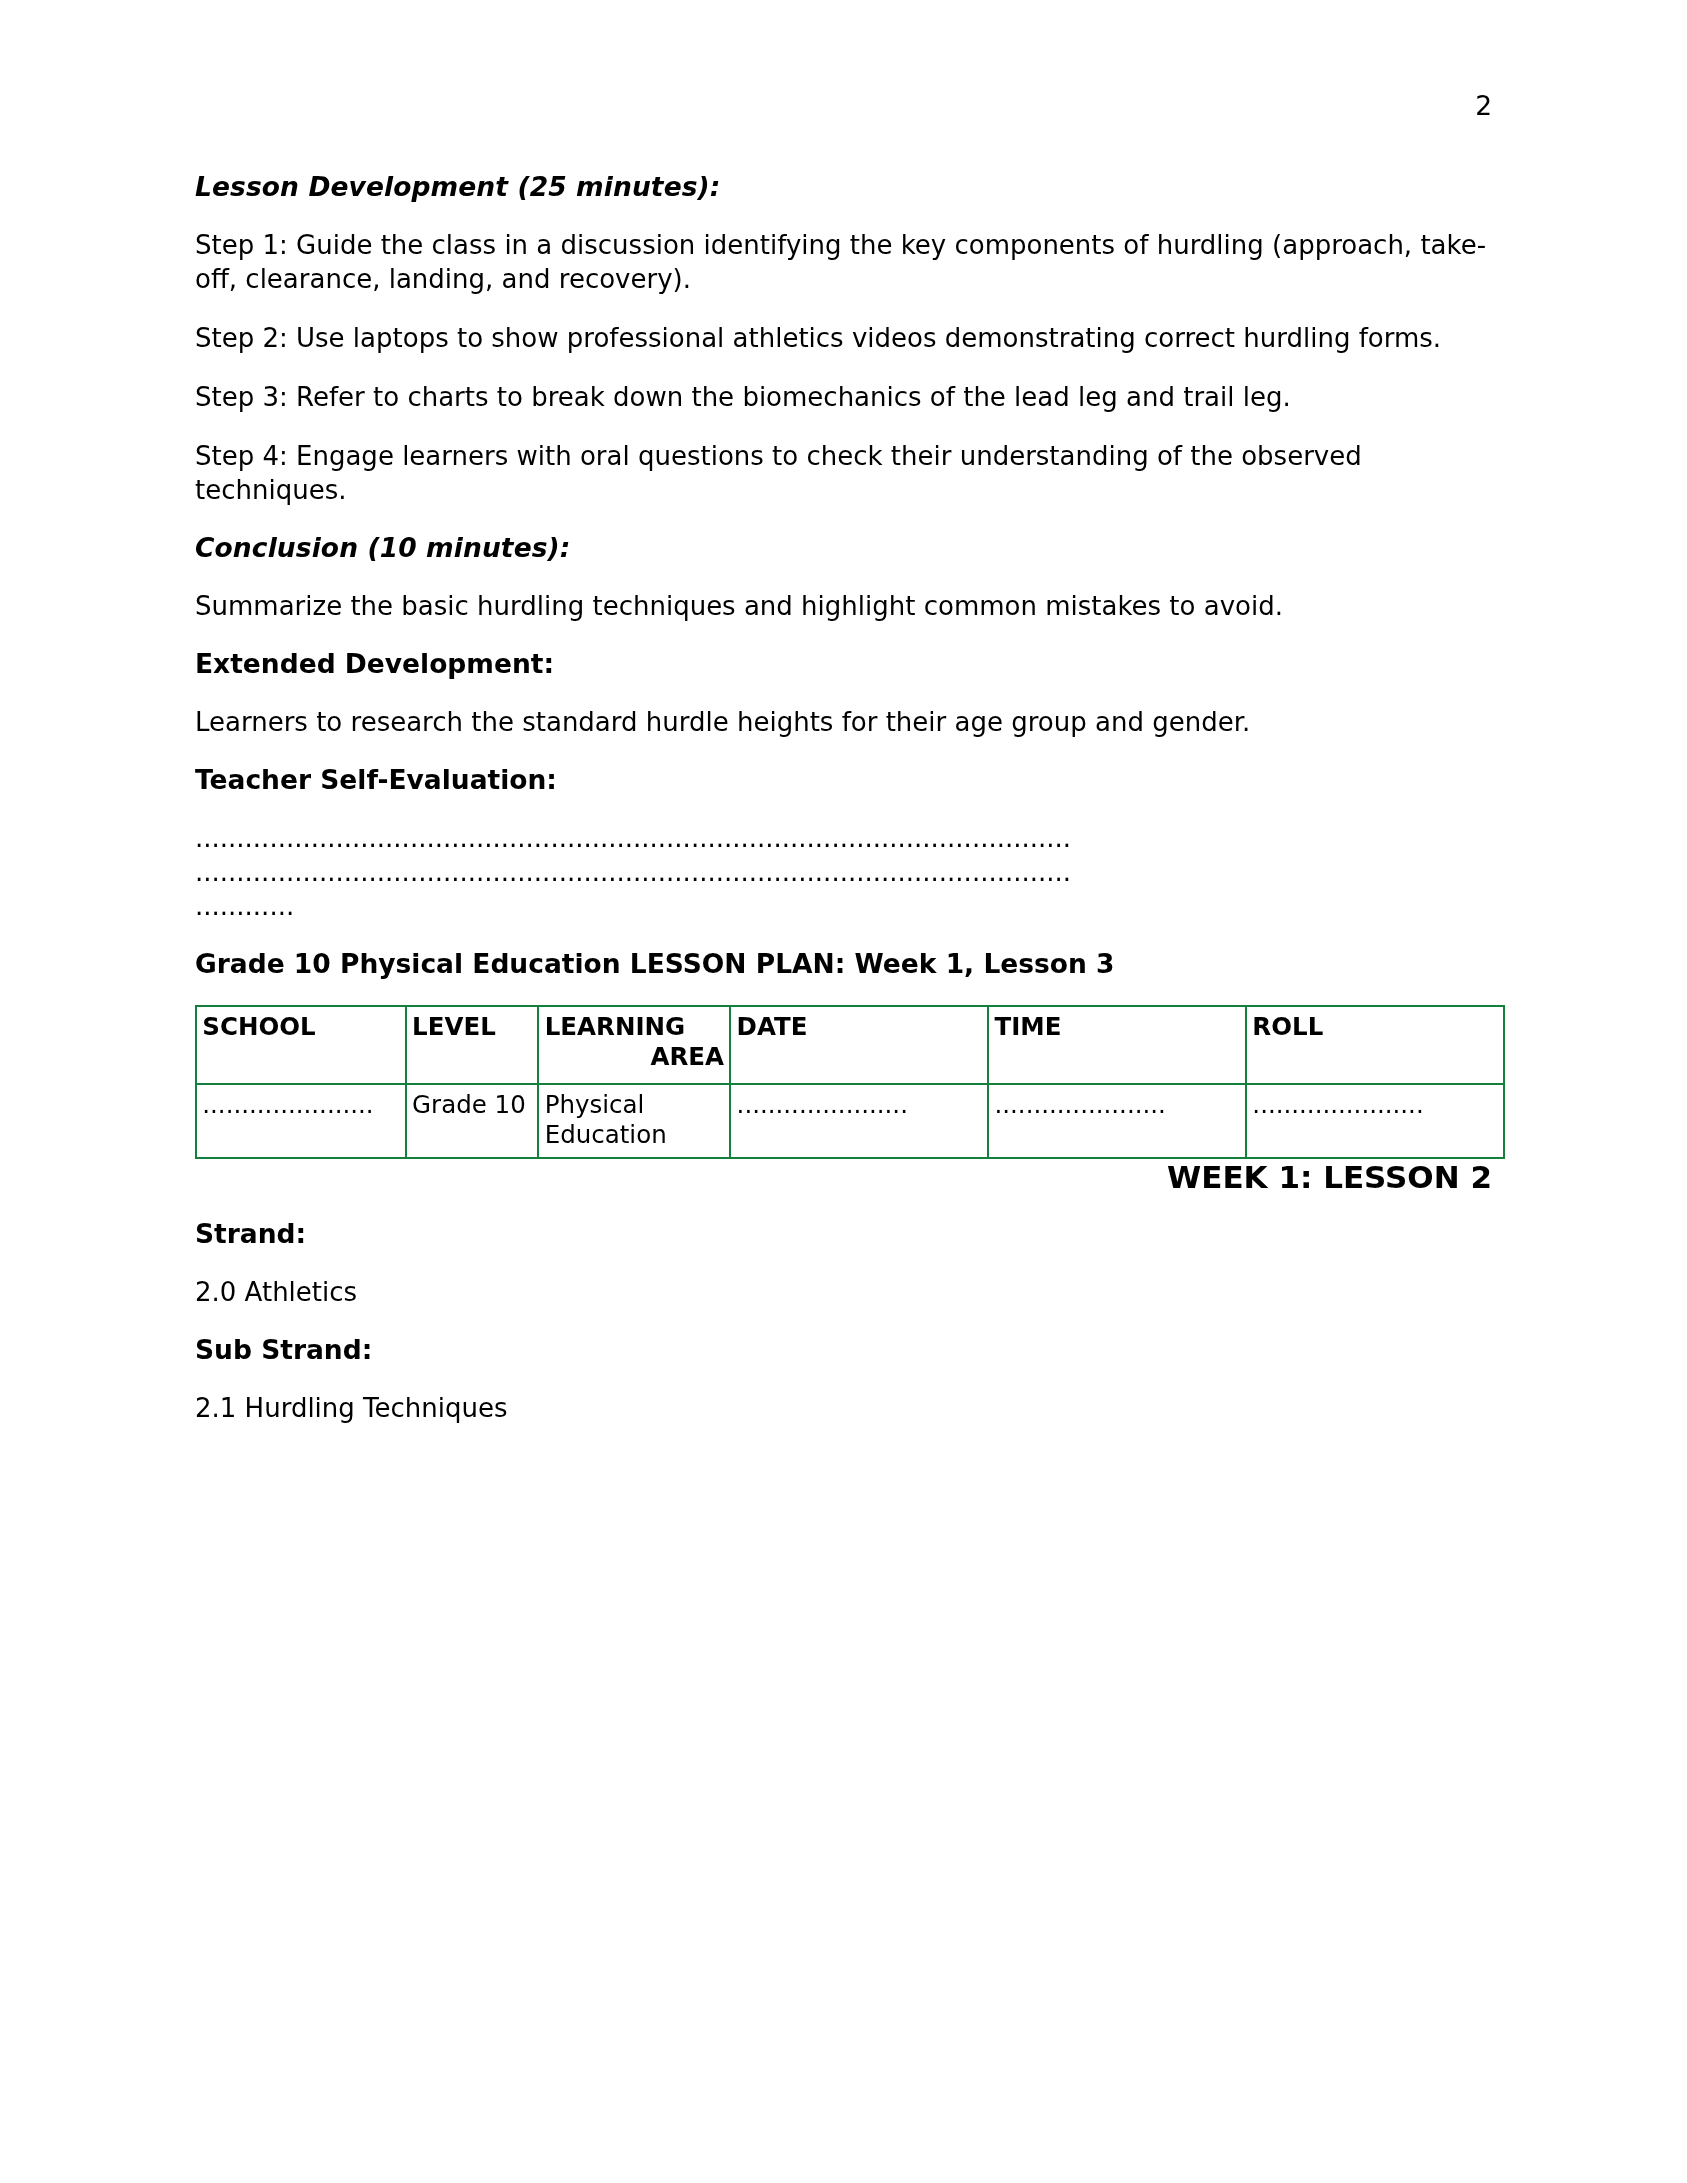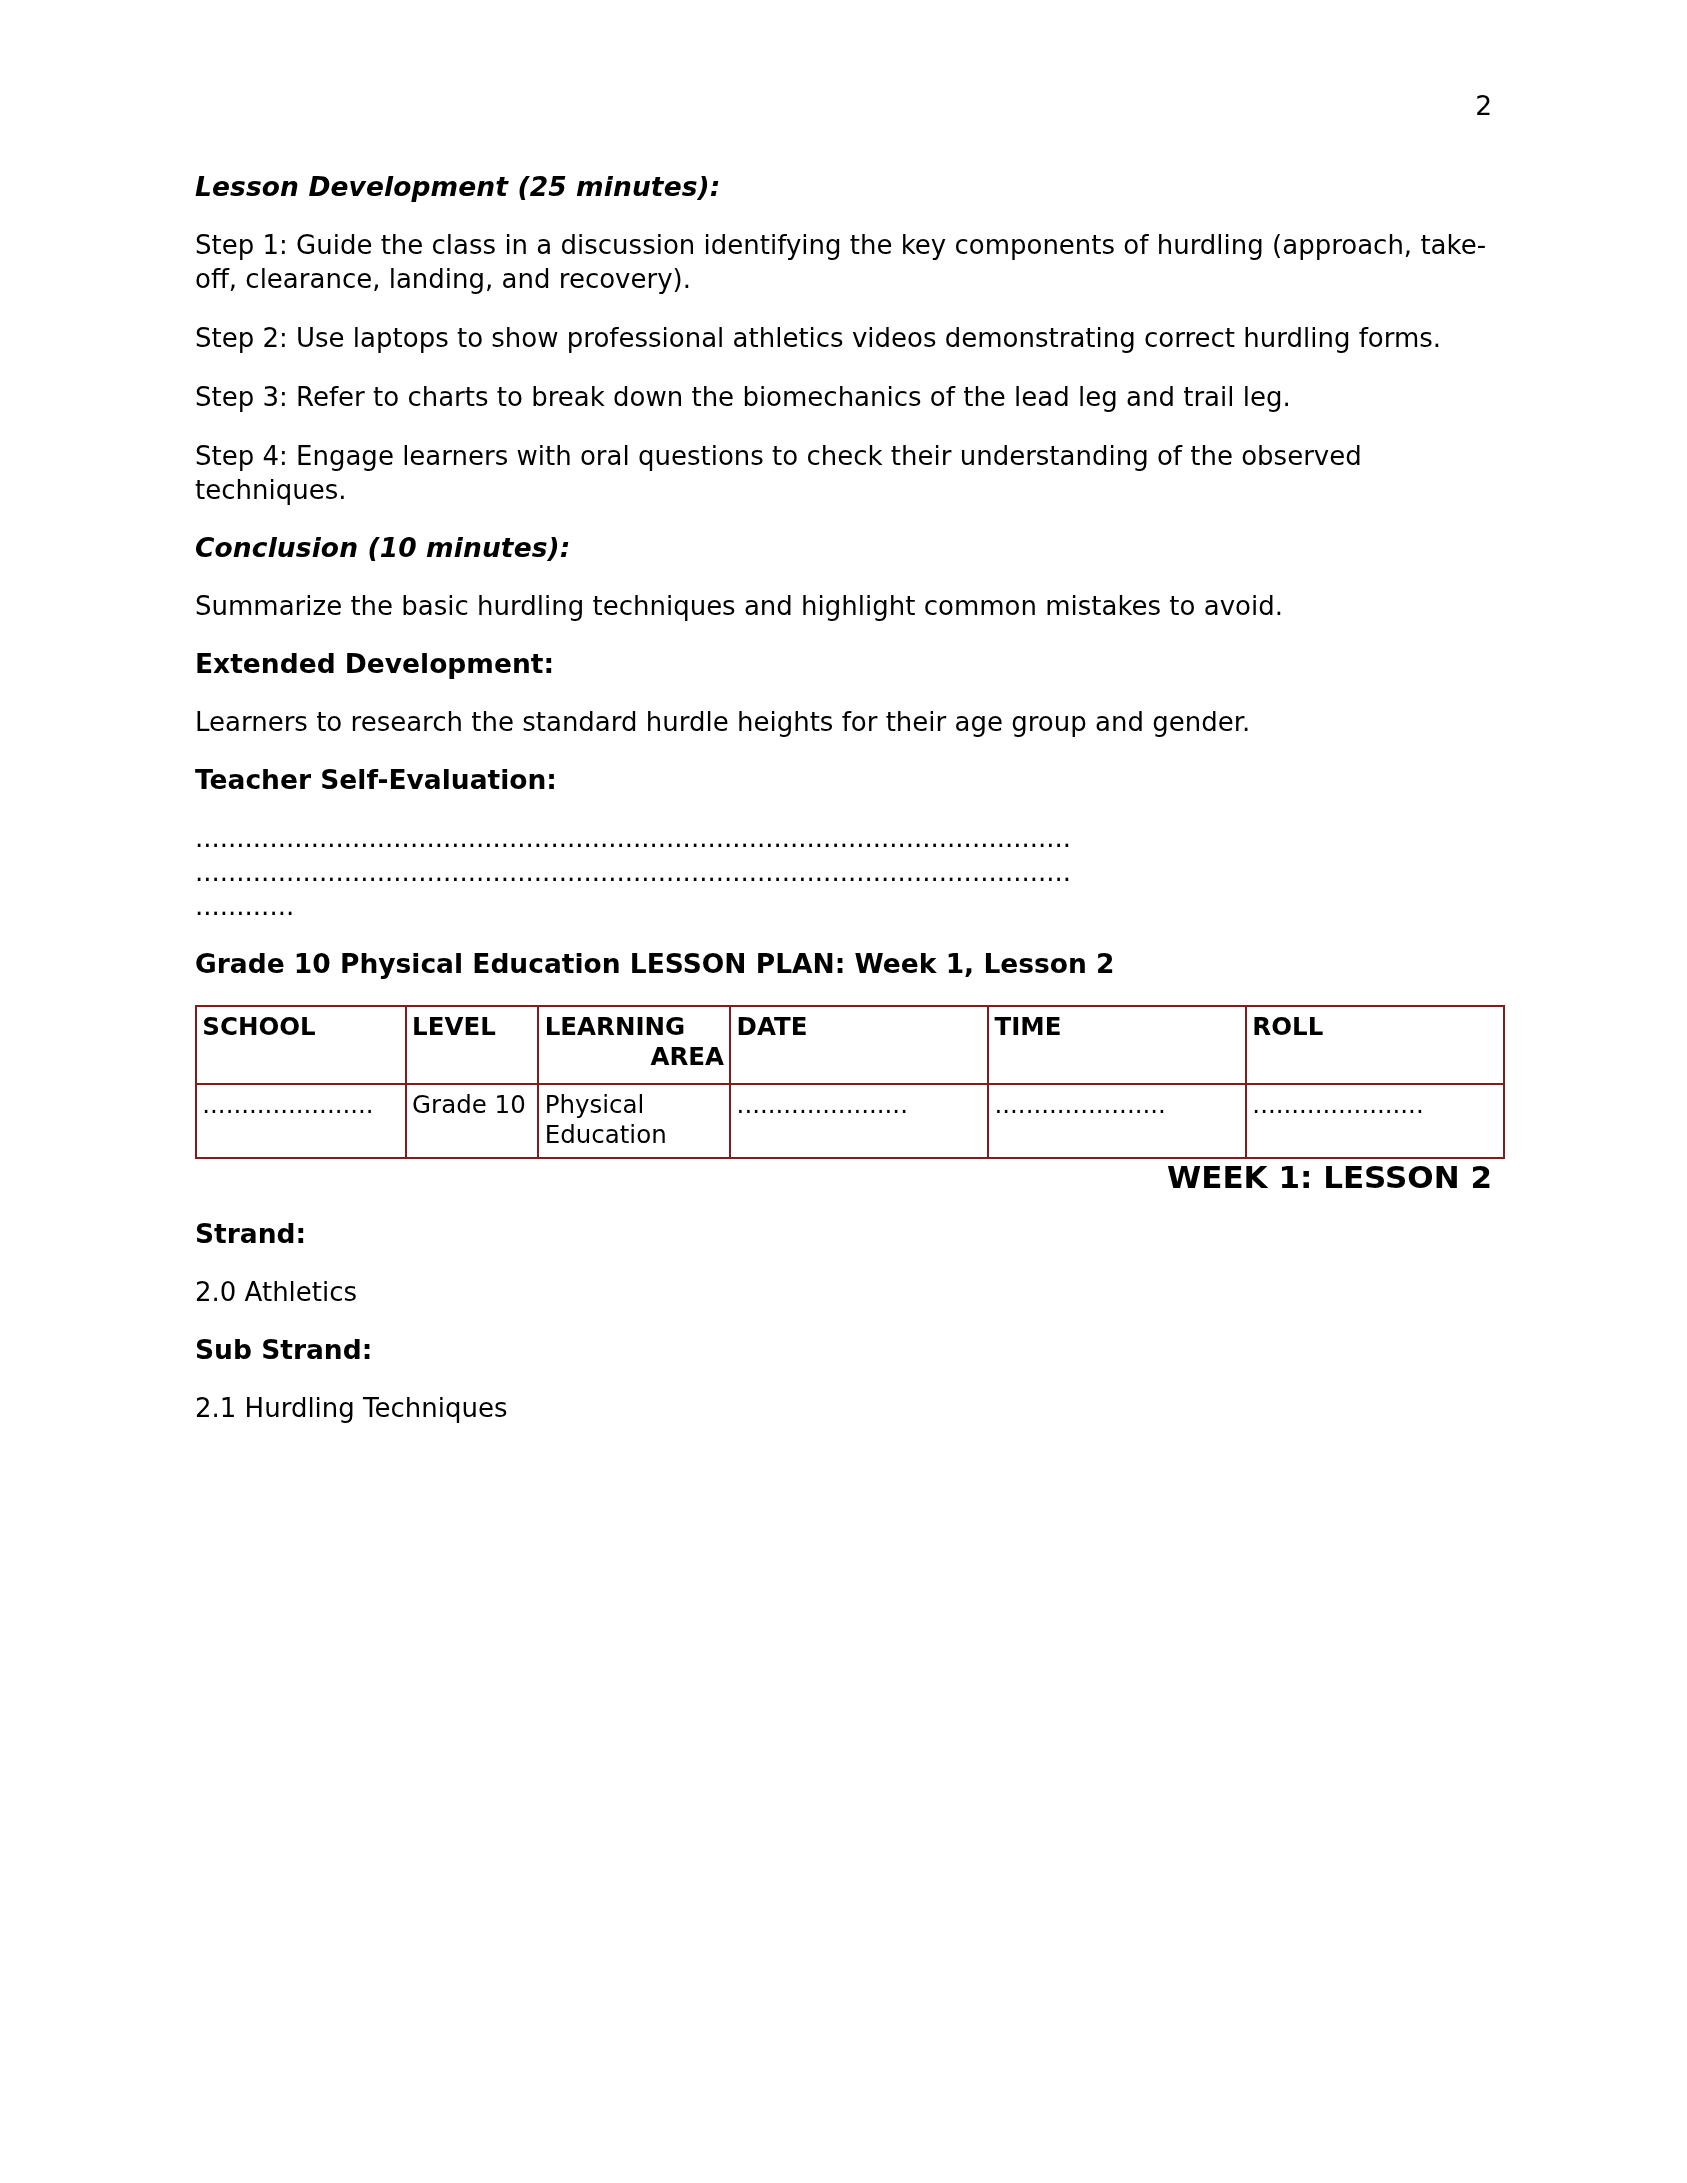--- a/index.html
+++ b/index.html
@@ -81,21 +81,21 @@
   }
 
   
   .lp-table {
     border-collapse: collapse;
     width: 1310px;
     margin: 0;
     table-layout: fixed;
   }
   .lp-table td {
-    border: 2px solid #7f1d1d;
+    border: 2px solid #15803d;
     vertical-align: top;
     padding: 5.3px 5.3px 6.6px 5.3px;
     font-size: 24.5px;
     line-height: 30px;
     word-wrap: break-word;
     overflow-wrap: break-word;
   }
   .lp-table .th {
     font-weight: bold;
   }
@@ -152,21 +152,21 @@
     <p class="para">Learners to research the standard hurdle heights for their age group and gender.</p>
 
     <p class="h-bold">Teacher Self-Evaluation:</p>
 
     <div class="dots-block">
       <div class="dots-line">..........................................................................................................</div>
       <div class="dots-line">..........................................................................................................</div>
       <div class="dots-line">............</div>
     </div>
 
-    <p class="h-bold">Grade 10 Physical Education LESSON PLAN: Week 1, Lesson 2</p>
+    <p class="h-bold">Grade 10 Physical Education LESSON PLAN: Week 1, Lesson 3</p>
 
     <table class="lp-table">
       <tbody>
         <tr class="hrow">
           <td class="th col-school">SCHOOL</td>
           <td class="th col-level">LEVEL</td>
           <td class="th col-area">
             <span class="hdr-area-line1">LEARNING</span>
             <span class="hdr-area-line2">AREA</span>
           </td>

